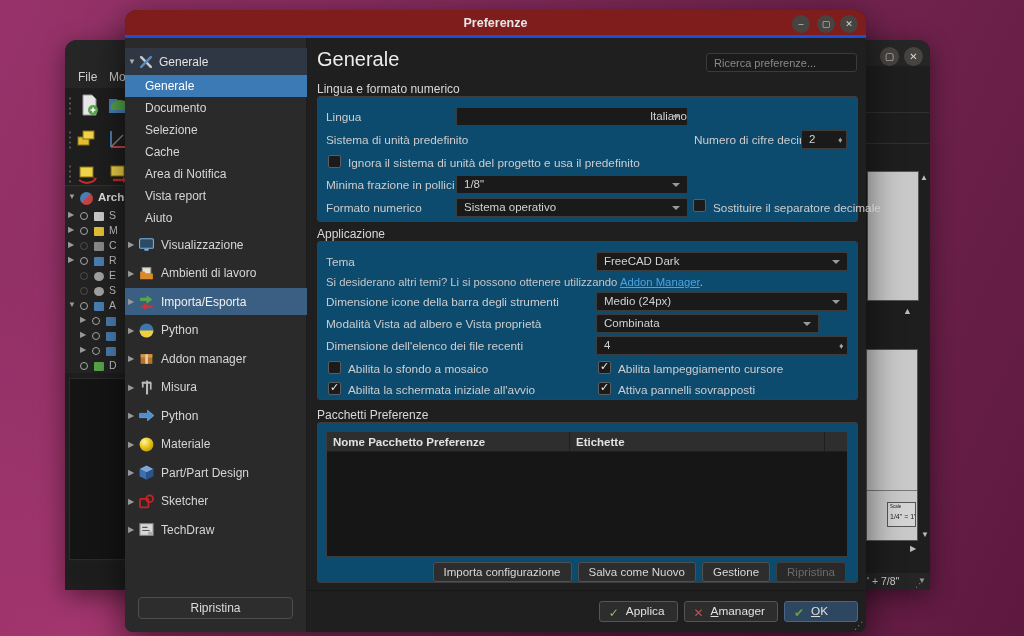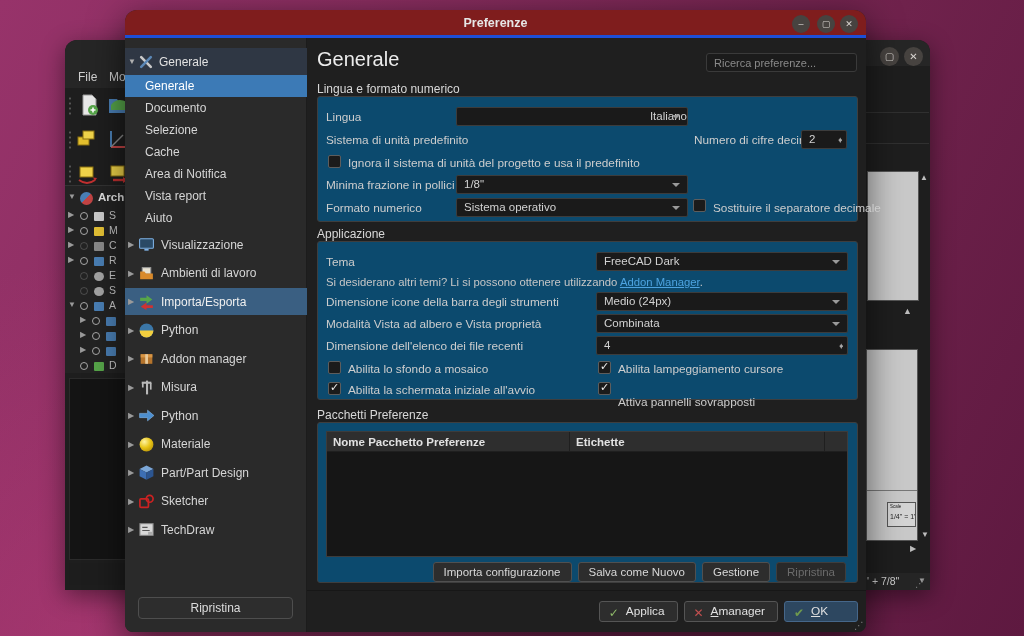--- a/index.html
+++ b/index.html
@@ -409,34 +409,34 @@
       <div class="grp-box" style="top:203px; height:159px;">
         <span class="flabel" style="left:8px; top:13px;">Tema</span>
         <div class="combo" style="left:278px; top:10px; width:252px;">FreeCAD Dark</div>
 
         <div class="hint" style="left:8px; top:34px;"><span>Si desiderano altri temi? Li si possono ottenere utilizzando </span><a href="#">Addon Manager</a><span>.</span></div>
 
         <span class="flabel" style="left:8px; top:53px;">Dimensione icone della barra degli strumenti</span>
         <div class="combo" style="left:278px; top:50px; width:252px;">Medio (24px)</div>
 
         <span class="flabel" style="left:8px; top:75px;">Modalità Vista ad albero e Vista proprietà</span>
-        <div class="combo" style="left:278px; top:72px; width:252px;">Combinata</div>
+        <div class="combo" style="left:278px; top:72px; width:223px;">Combinata</div>
 
         <span class="flabel" style="left:8px; top:97px;">Dimensione dell'elenco dei file recenti</span>
         <div class="spin" style="left:278px; top:94px; width:252px;">4</div>
 
         <span class="cb" style="left:10px; top:119px;"></span>
         <span class="flabel" style="left:30px; top:120px;">Abilita lo sfondo a mosaico</span>
         <span class="cb checked" style="left:280px; top:119px;"></span>
         <span class="flabel" style="left:300px; top:120px;">Abilita lampeggiamento cursore</span>
 
         <span class="cb checked" style="left:10px; top:140px;"></span>
         <span class="flabel" style="left:30px; top:141px;">Abilita la schermata iniziale all'avvio</span>
         <span class="cb checked" style="left:280px; top:140px;"></span>
-        <span class="flabel" style="left:300px; top:141px;margin-top:12px;">Attiva pannelli sovrapposti</span>
+        <span class="flabel" style="left:300px; top:141px;">Attiva pannelli sovrapposti</span>
       </div>
 
       <div class="grp-label" style="left:10px; top:370px;">Pacchetti Preferenze</div>
       <div class="grp-box" style="top:384px; height:161px;">
         <div class="ptable">
           <div class="th" style="left:0; width:243px;">Nome Pacchetto Preferenze</div>
           <div class="th" style="left:243px; width:255px;">Etichette</div>
           <div class="th" style="left:498px; width:22px; border-right:none;"></div>
         </div>
         <div class="btnrow">

